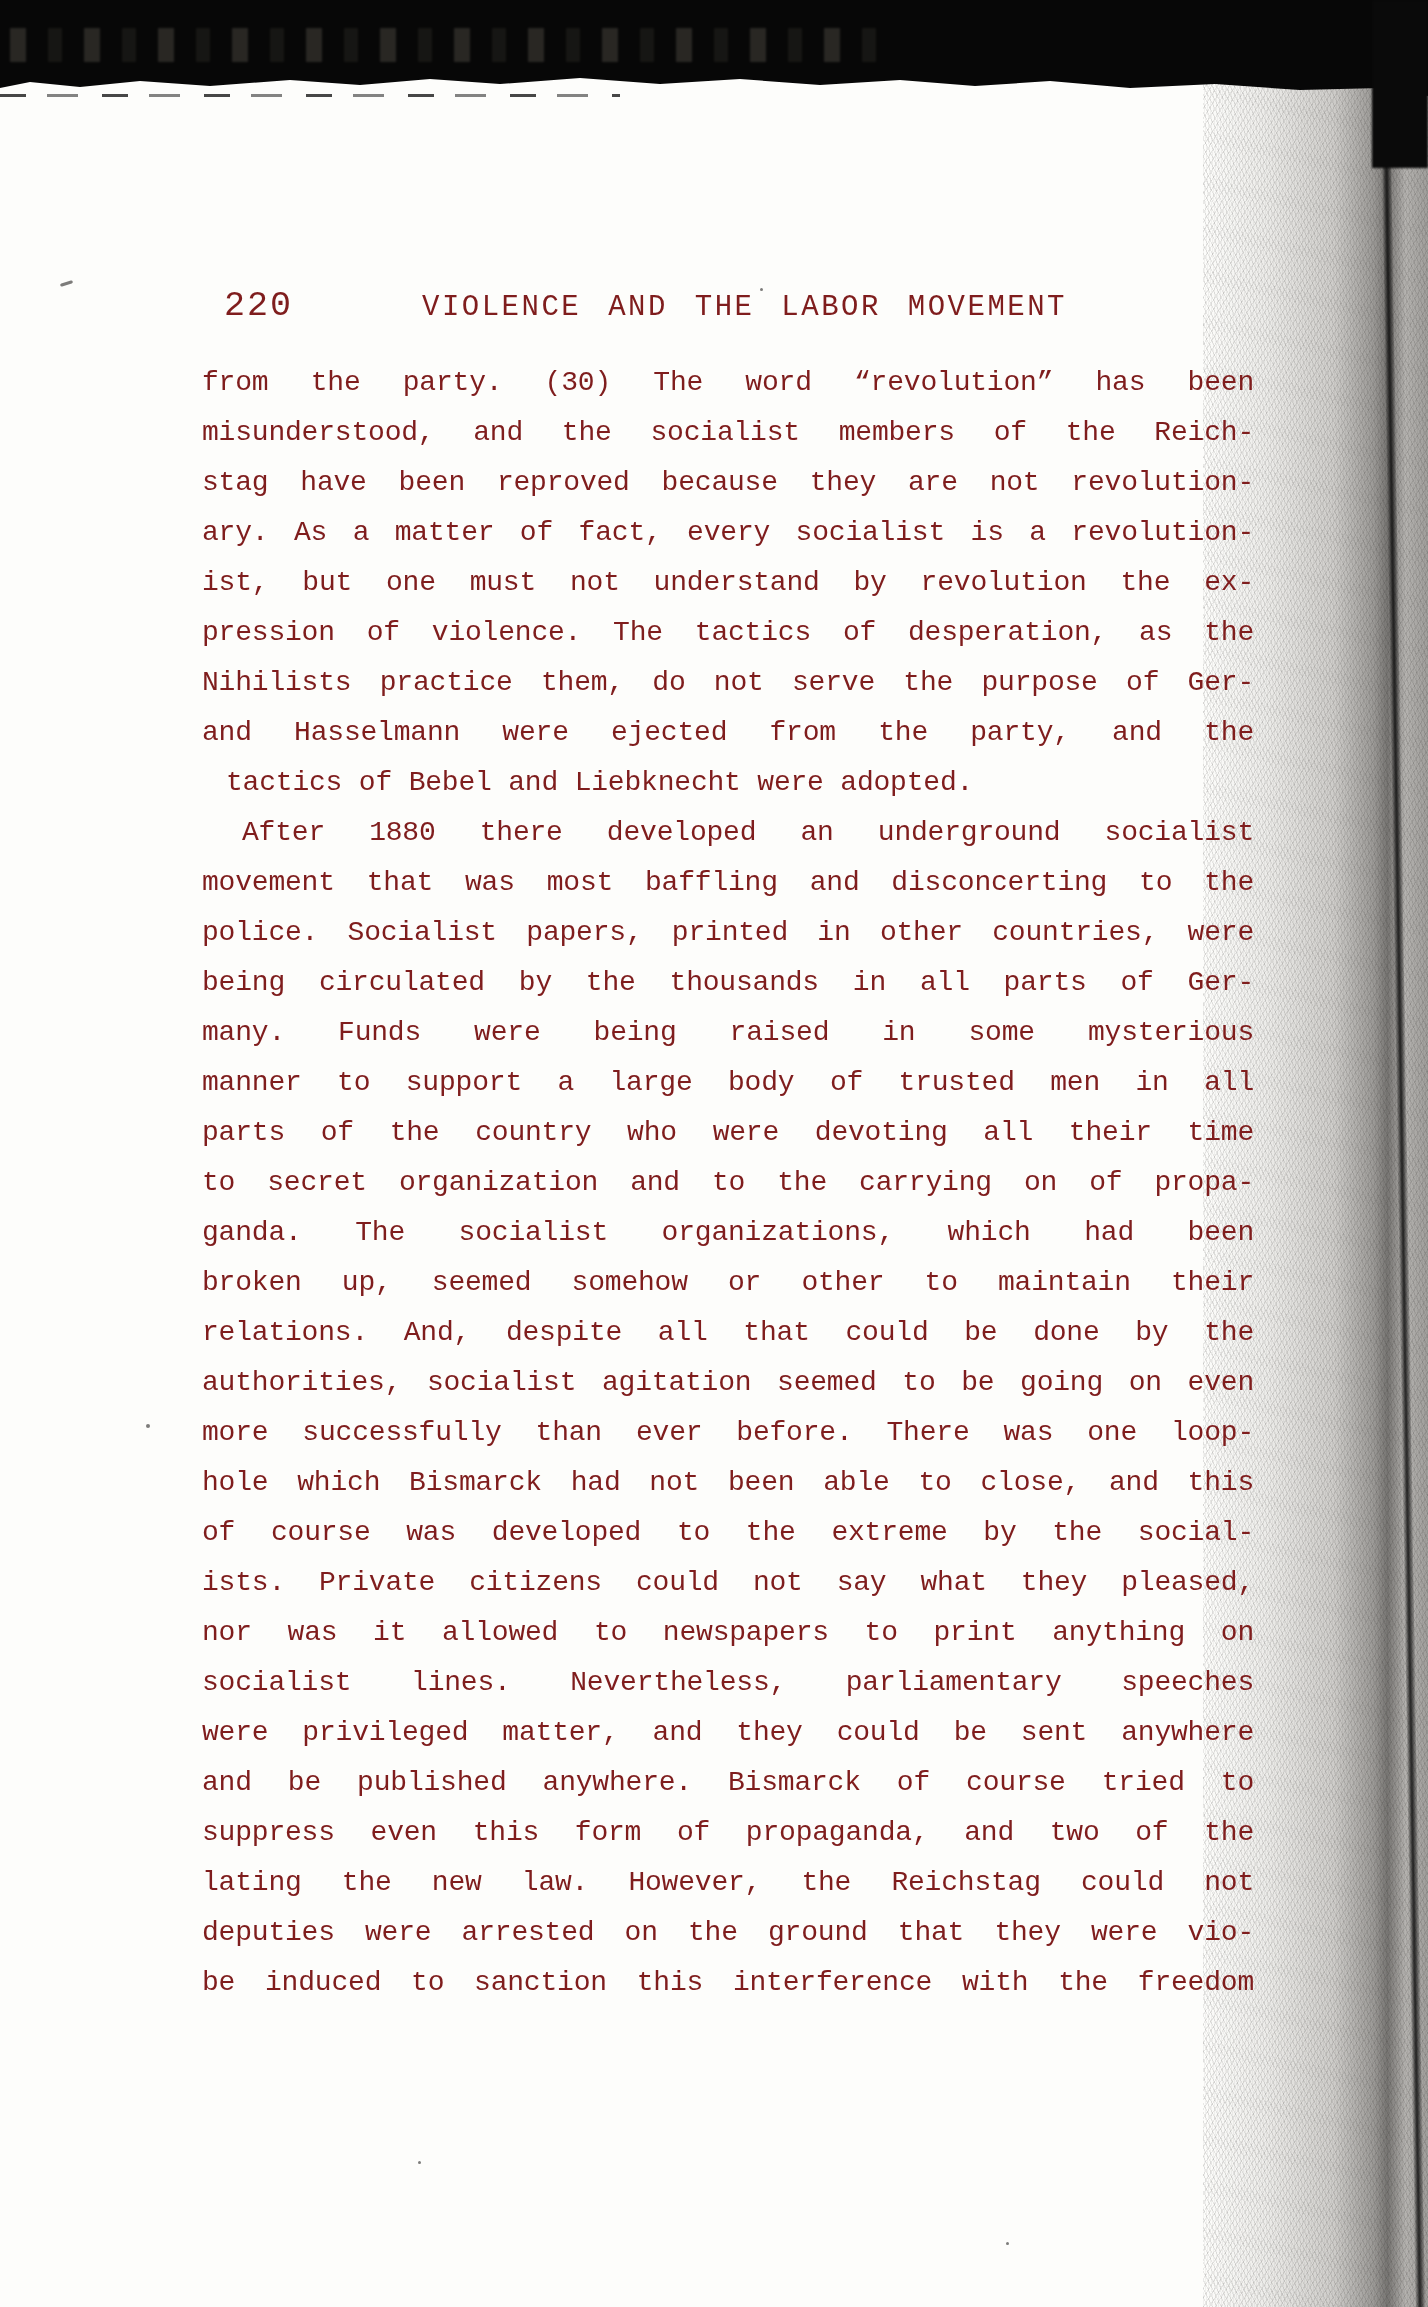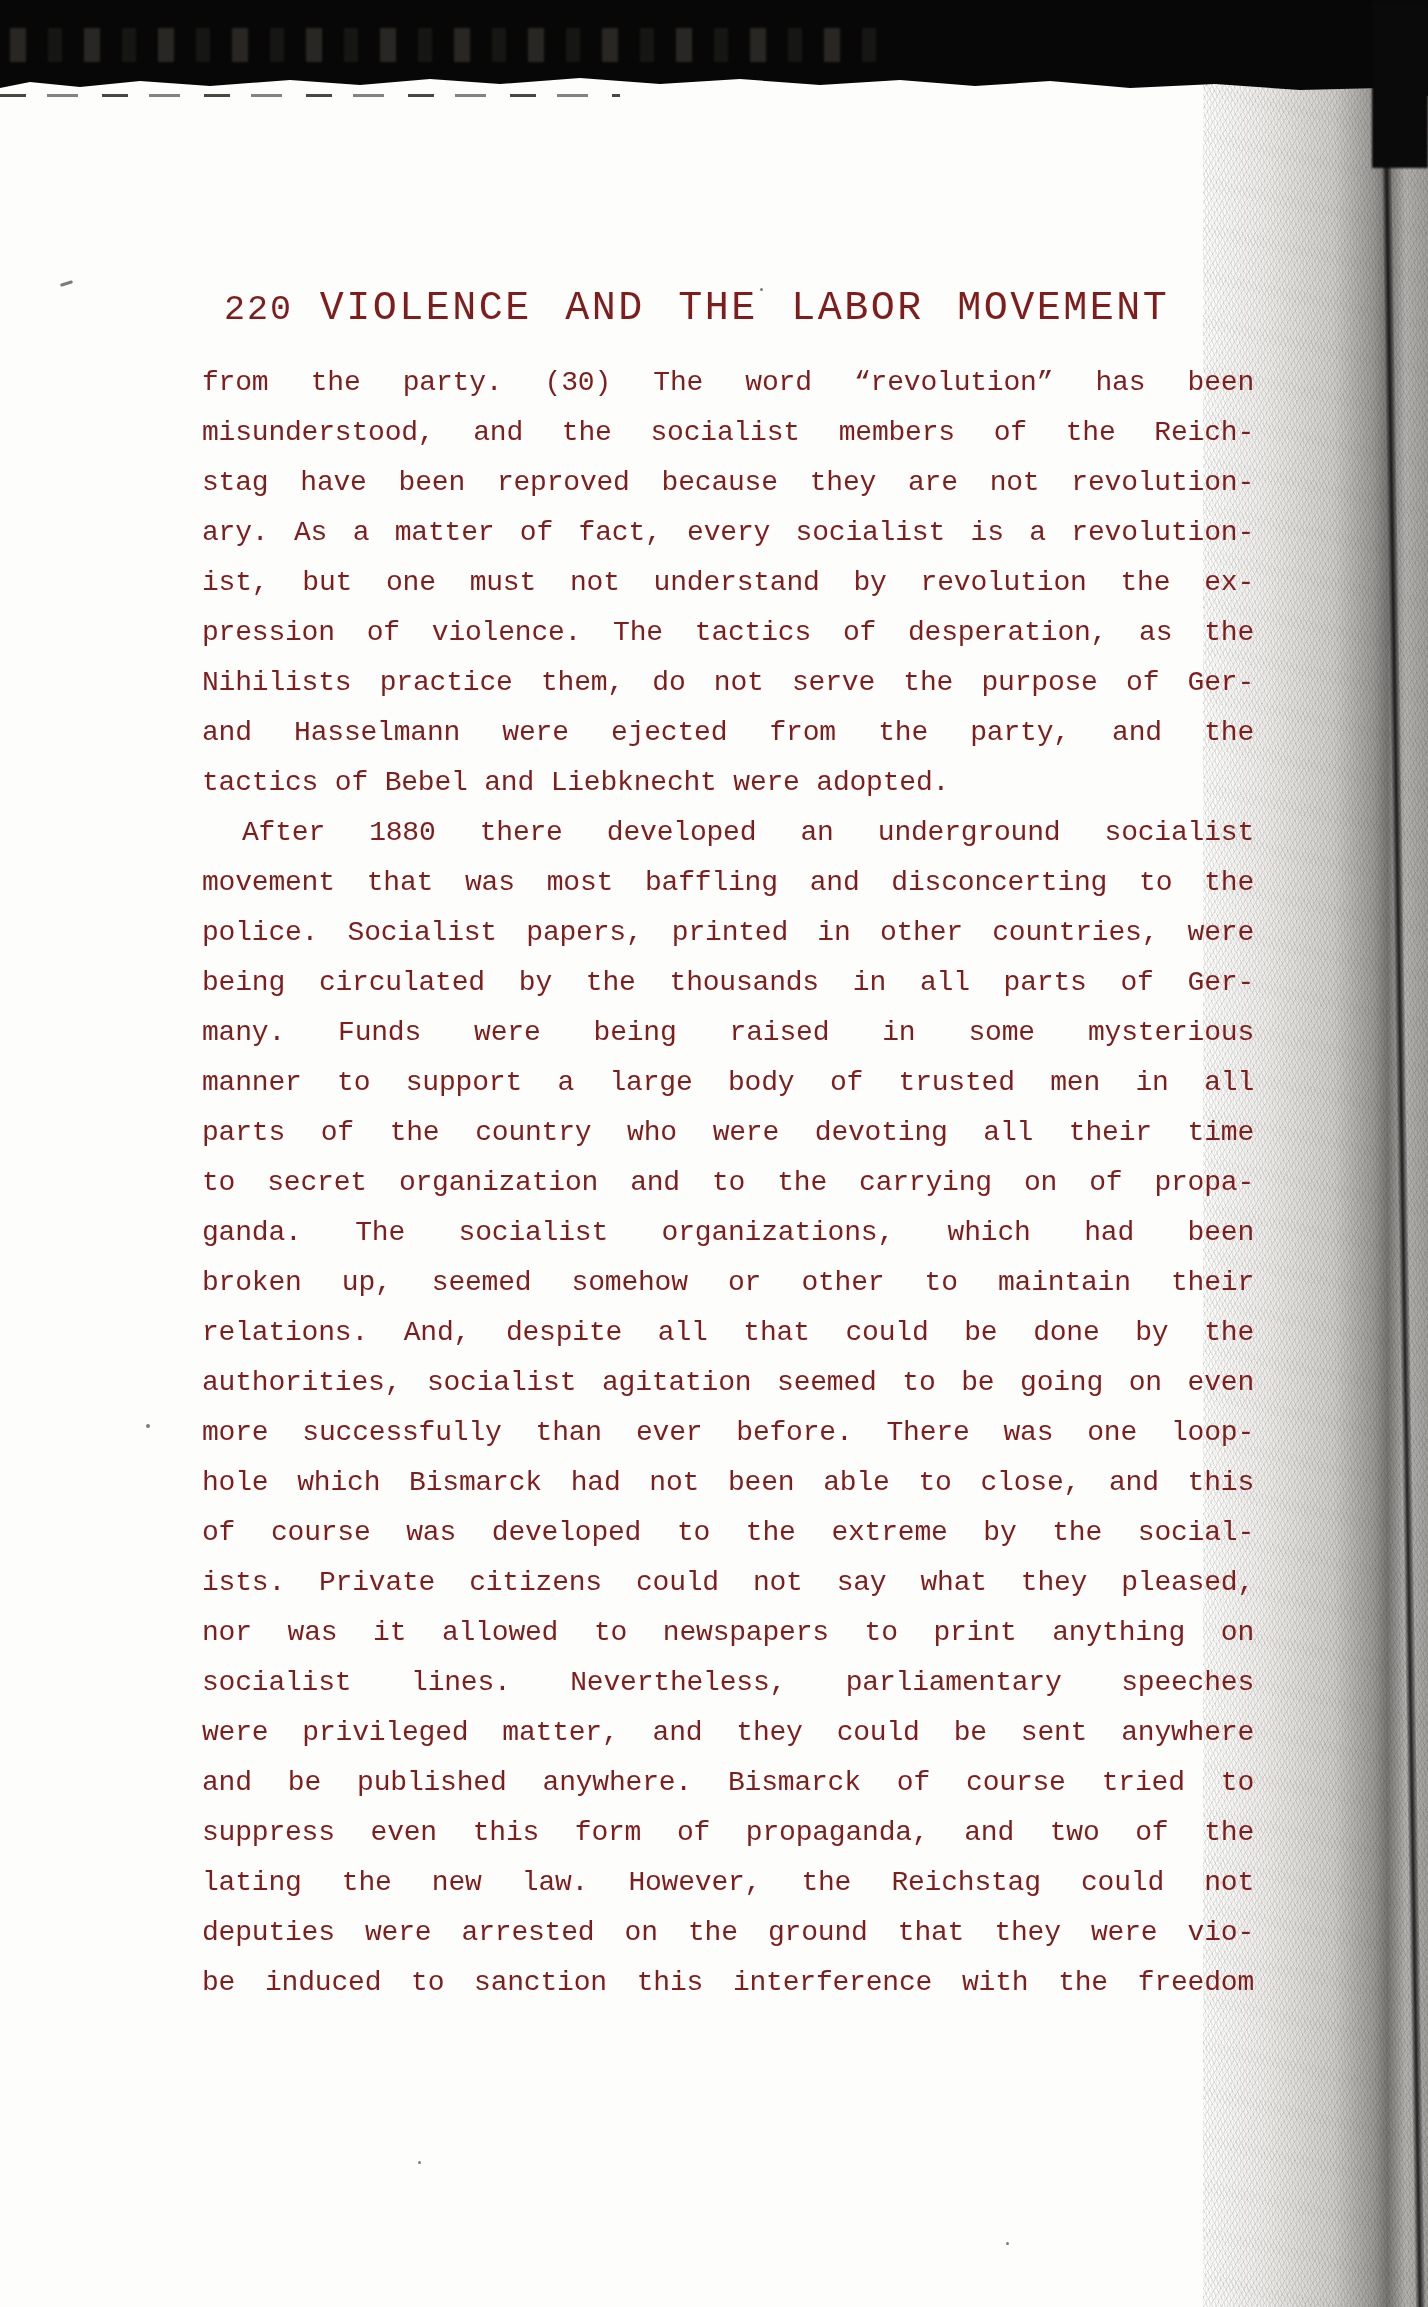--- a/index.html
+++ b/index.html
@@ -97,21 +97,21 @@
   }
   .page-number {
     font-size: 35px;
     letter-spacing: 2px;
     padding-left: 22px;
   }
   .running-title {
     flex: 1;
     text-align: center;
     margin-right: 58px;
-    font-size: 40px;
+    font-size: 29px;
     letter-spacing: 2.5px;
     word-spacing: 7px;
     white-space: nowrap;
   }
 
   
   .body-text {
     position: absolute;
     top: 358px; left: 202px;
     width: 1052px;
@@ -120,21 +120,21 @@
     line-height: 50px;
     letter-spacing: -0.2px;
   }
   .paragraph { margin: 0; }
   .line {
     text-align: justify;
     text-align-last: justify;
     height: 50px;
     overflow: visible;
   }
-  .line.flush { text-align-last: left; }
+  .line.flush { text-align-last: left; margin-left: 24px; }
   .line.first-indented { padding-left: 40px; }
 
   
   .speck {
     position: absolute;
     background: rgba(20,18,16,0.55);
     border-radius: 50%;
     z-index: 3;
   }
   .speck.s1 { left: 60px;  top: 282px;  width: 13px; height: 3px; transform: rotate(-18deg); border-radius: 2px; }

